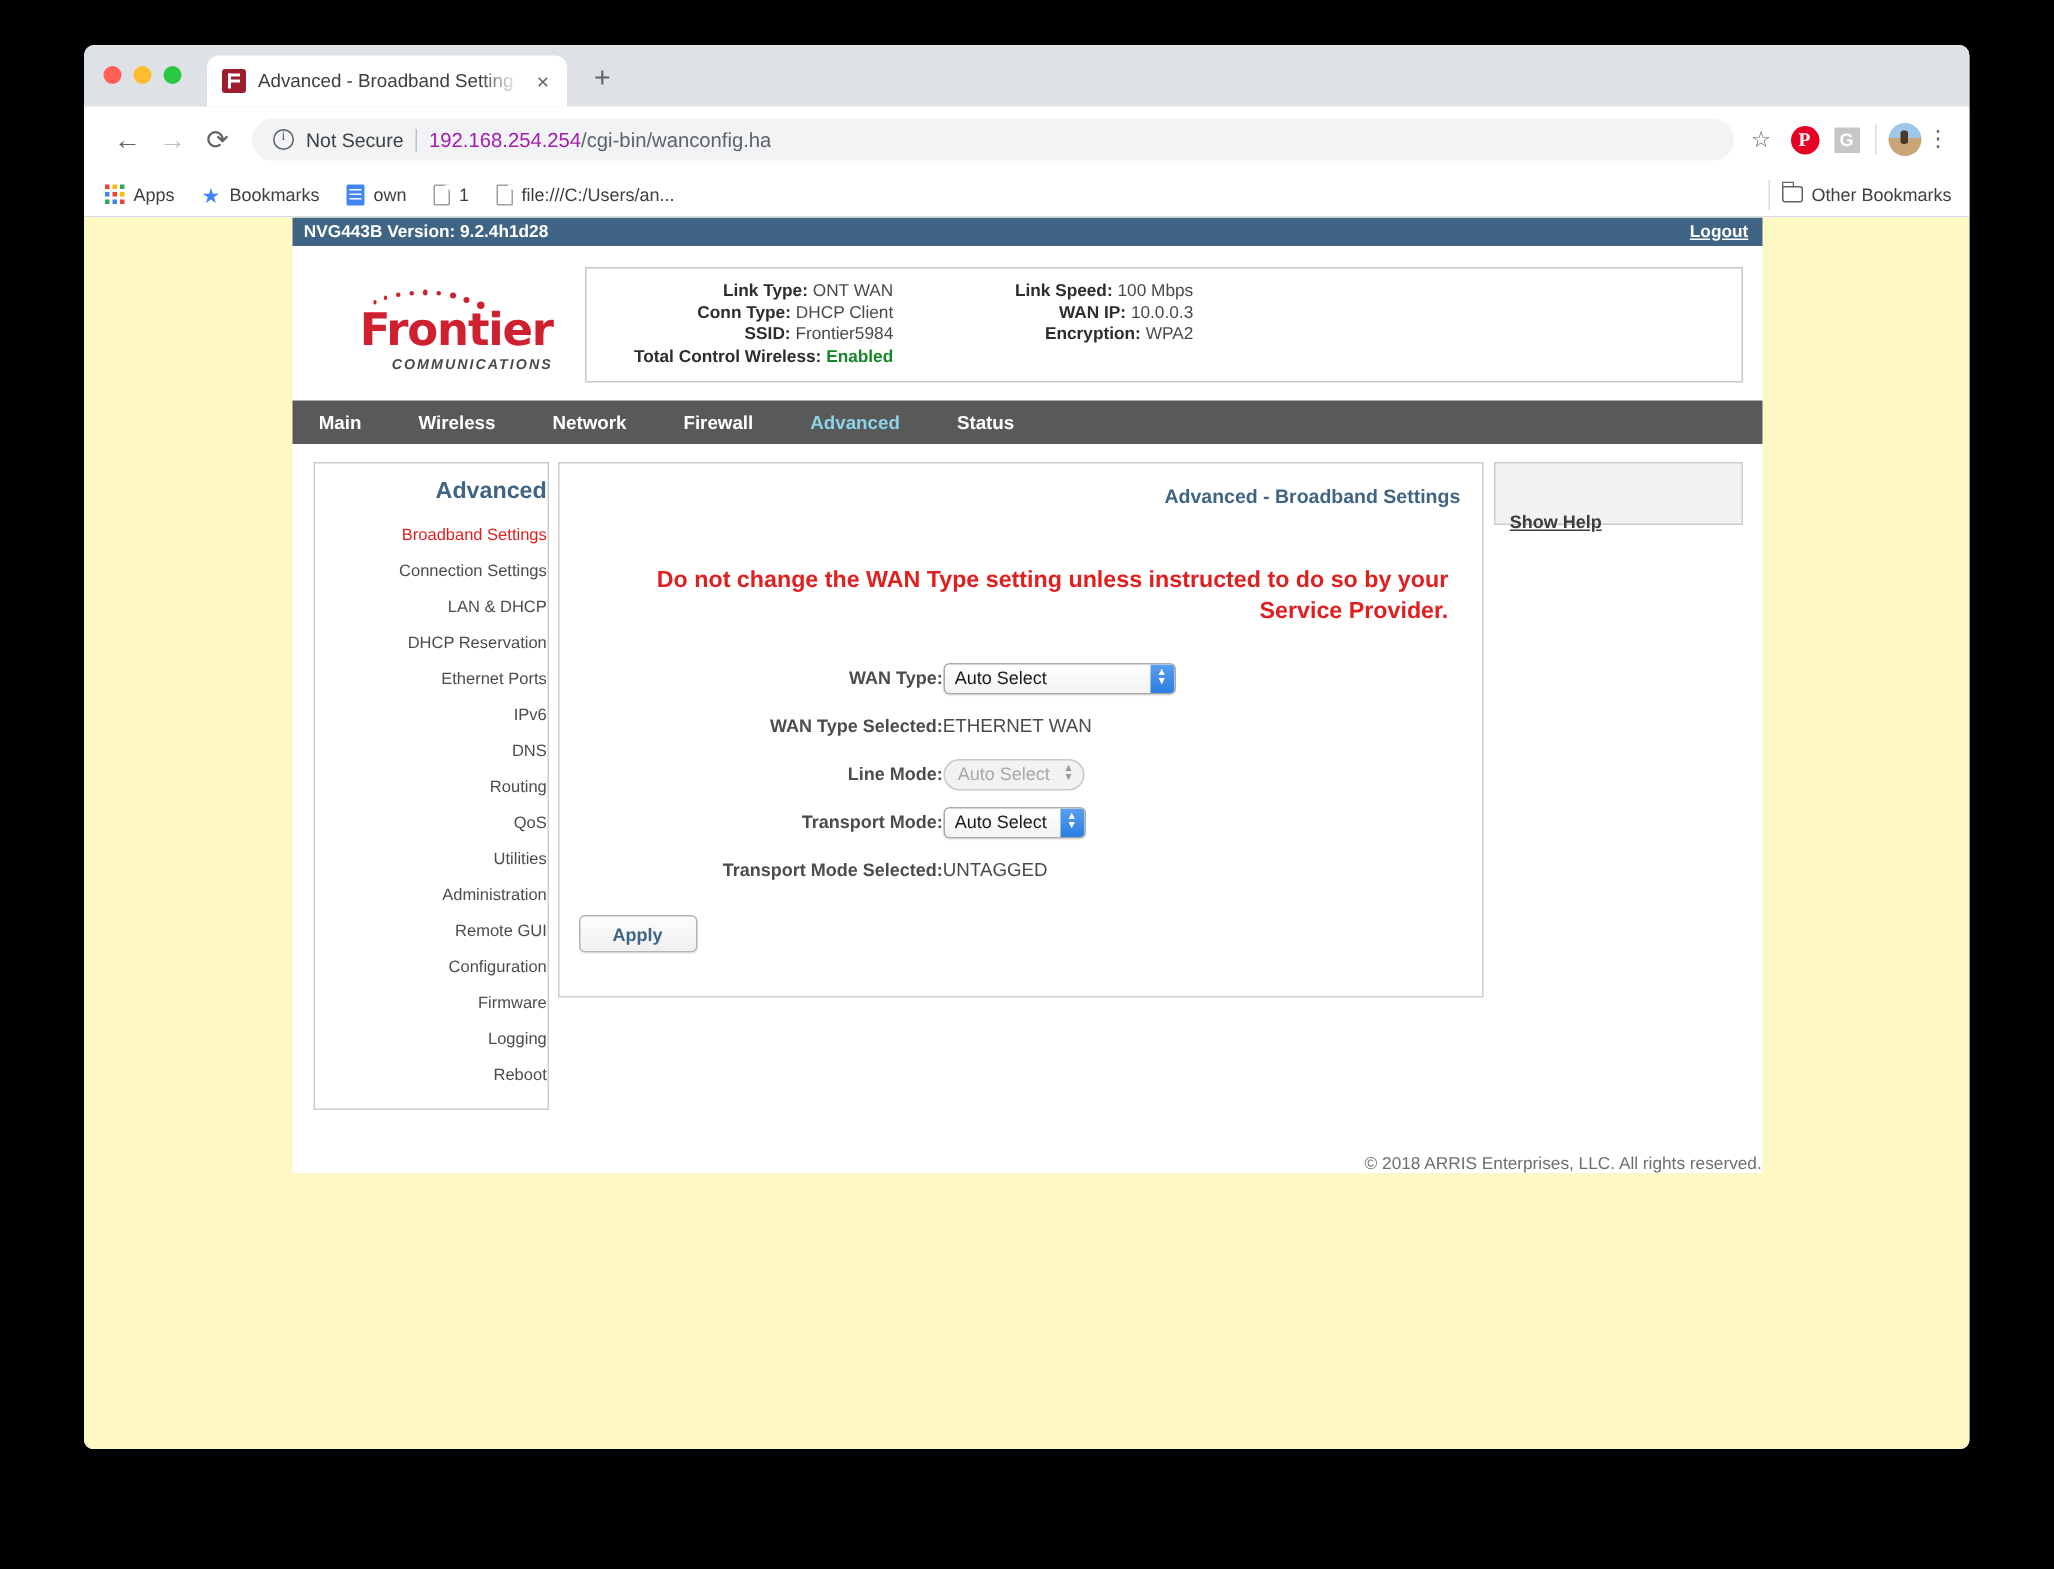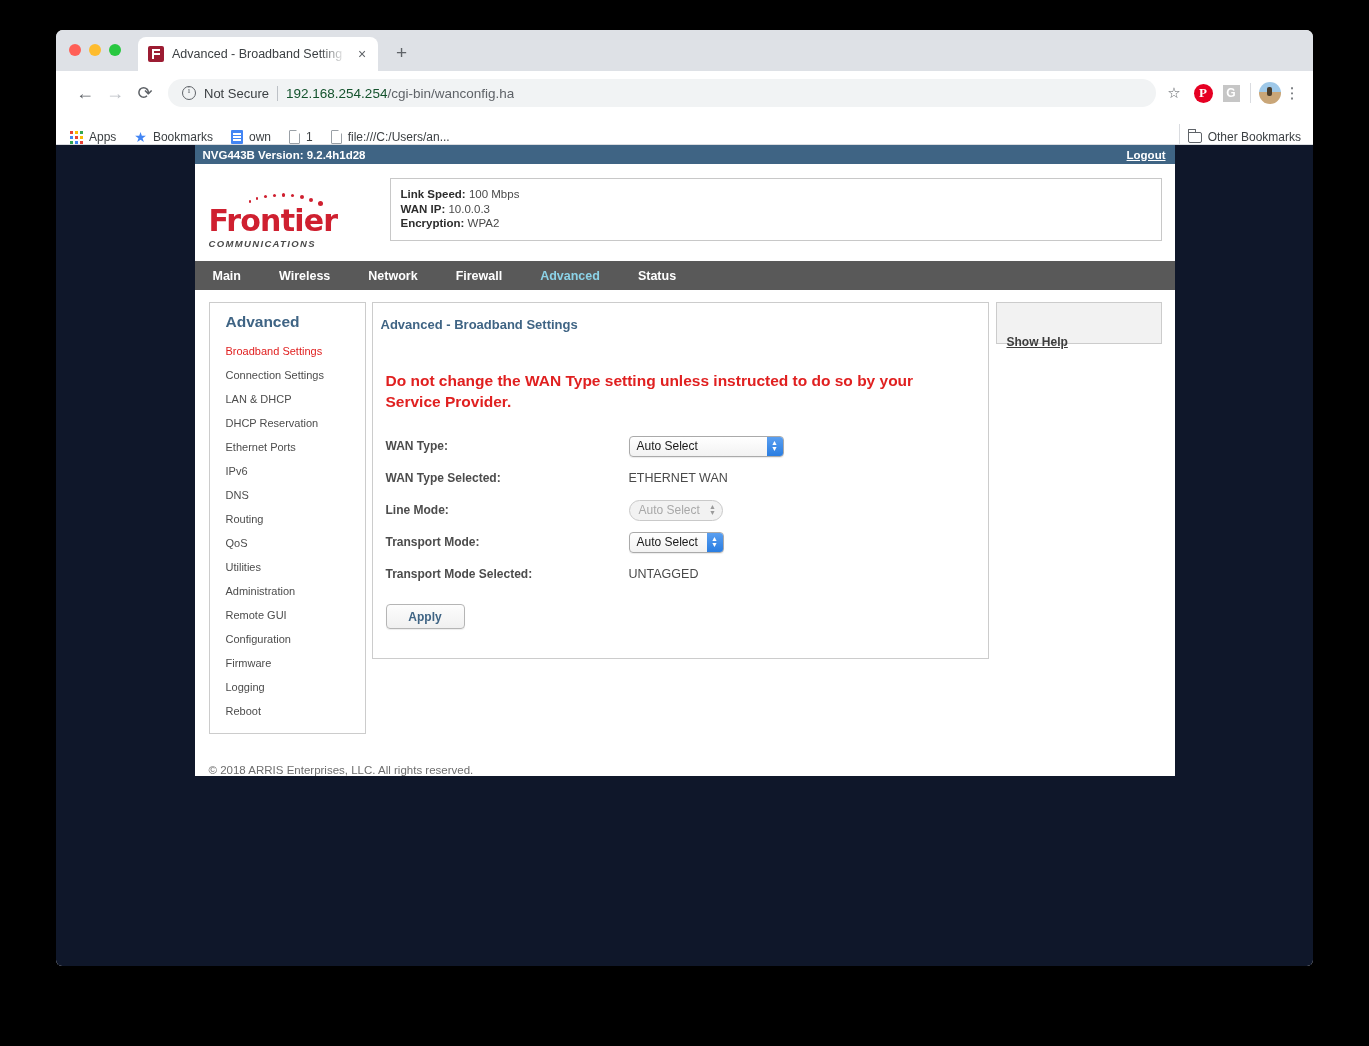--- a/index.html
+++ b/index.html
@@ -142,21 +142,21 @@
     position: absolute;
     left: 0; right: 0; top: -2px;
     text-align: center;
     font-size: 9px;
     font-family: "Liberation Serif", serif;
     color: #5f6368;
   }
   .notsecure { color: #3c4043; font-size: 13px; white-space: nowrap; }
   .omnisep { width: 1px; height: 15px; background: #bdc1c6; }
   .url { white-space: nowrap; overflow: hidden; }
-  .url .host { color: #14532d; }
+  .url .host { color: #a21caf; }
   .url .path { color: #5f6368; }
   .star { font-size: 15px; color: #5f6368; flex: none; width: 24px; text-align: center; }
   .ext {
     width: 22px; height: 22px;
     margin-left: 6px;
     display: flex; align-items: center; justify-content: center;
     flex: none;
   }
   .ext-pin {
     width: 19px; height: 19px; border-radius: 50%;
@@ -187,21 +187,21 @@
     width: 22px; flex: none;
     color: #5f6368; font-size: 15px; text-align: center; line-height: .9;
   }
 
   
   .bookmarks {
     height: 30px;
     background: #ffffff;
     border-bottom: 1px solid #dadce0;
     display: flex;
-    align-items: flex-end;
+    align-items: center;
     padding: 0 12px 0 14px;
     gap: 0;
     font-size: 12px;
     color: #3c4043;
   }
   .bm { display: flex; align-items: center; gap: 6px; padding: 0 9px 0 0; margin-right: 9px; white-space: nowrap; }
   .apps-grid {
     width: 13px; height: 13px;
     display: grid;
     grid-template-columns: repeat(3, 3px);
@@ -243,22 +243,23 @@
     content: "";
     position: absolute; left: -1px; top: -4px;
     width: 6px; height: 3px;
     border: 1.3px solid #5f6368; border-bottom: none;
     border-radius: 1px 1px 0 0;
   }
 
   
   .viewport {
     height: 821px;
-    background: #0f172a;
+    background: #fef9c3;
     overflow: hidden;
+    text-align: right;
   }
   .router-page {
     width: 980px;
     margin: 0 auto;
     background: #ffffff;
     min-height: 630px;
   }
 
   
   .version-bar {
@@ -601,20 +602,26 @@
               <i style="left:51px; top:3px;  width:4px;  height:4px"></i>
               <i style="left:60px; top:5.5px;width:4.5px;height:4.5px"></i>
               <i style="left:69px; top:9px;  width:5px;  height:5px"></i>
             </div>
             <div class="logo-text">Frontier</div>
             <div class="logo-sub">COMMUNICATIONS</div>
           </div>
         </div>
 
         <div class="status-box">
+          <div class="status-col">
+            <div class="status-line"><b>Link Type:</b> <span class="val">ONT WAN</span></div>
+            <div class="status-line"><b>Conn Type:</b> <span class="val">DHCP Client</span></div>
+            <div class="status-line"><b>SSID:</b> <span class="val">Frontier5984</span></div>
+            <div class="status-line status-wide"><b>Total Control Wireless:</b> <span class="ok">Enabled</span></div>
+          </div>
           <div class="status-col">
             <div class="status-line"><b>Link Speed:</b> <span class="val">100 Mbps</span></div>
             <div class="status-line"><b>WAN IP:</b> <span class="val">10.0.0.3</span></div>
             <div class="status-line"><b>Encryption:</b> <span class="val">WPA2</span></div>
           </div>
         </div>
       </div>
 
       <div class="navbar">
         <div class="navitem">Main</div>

